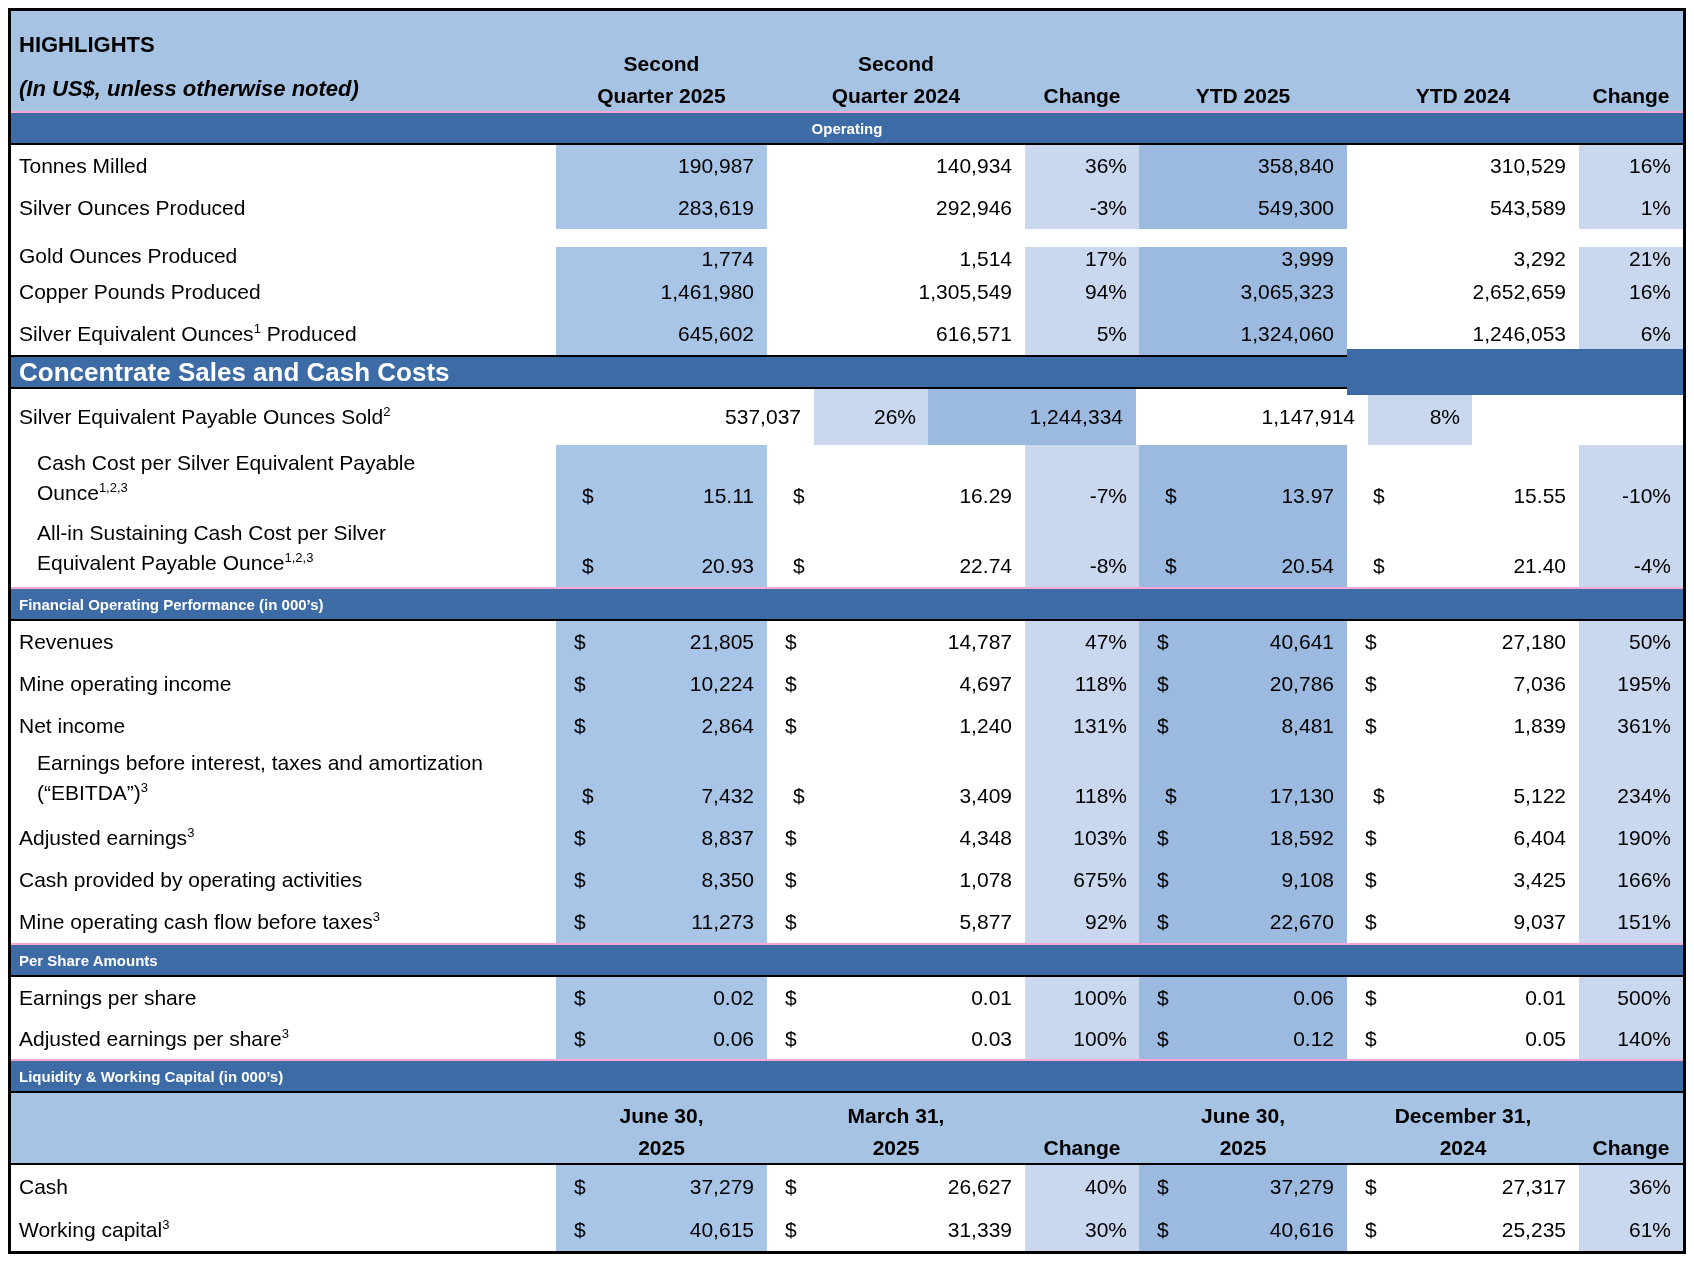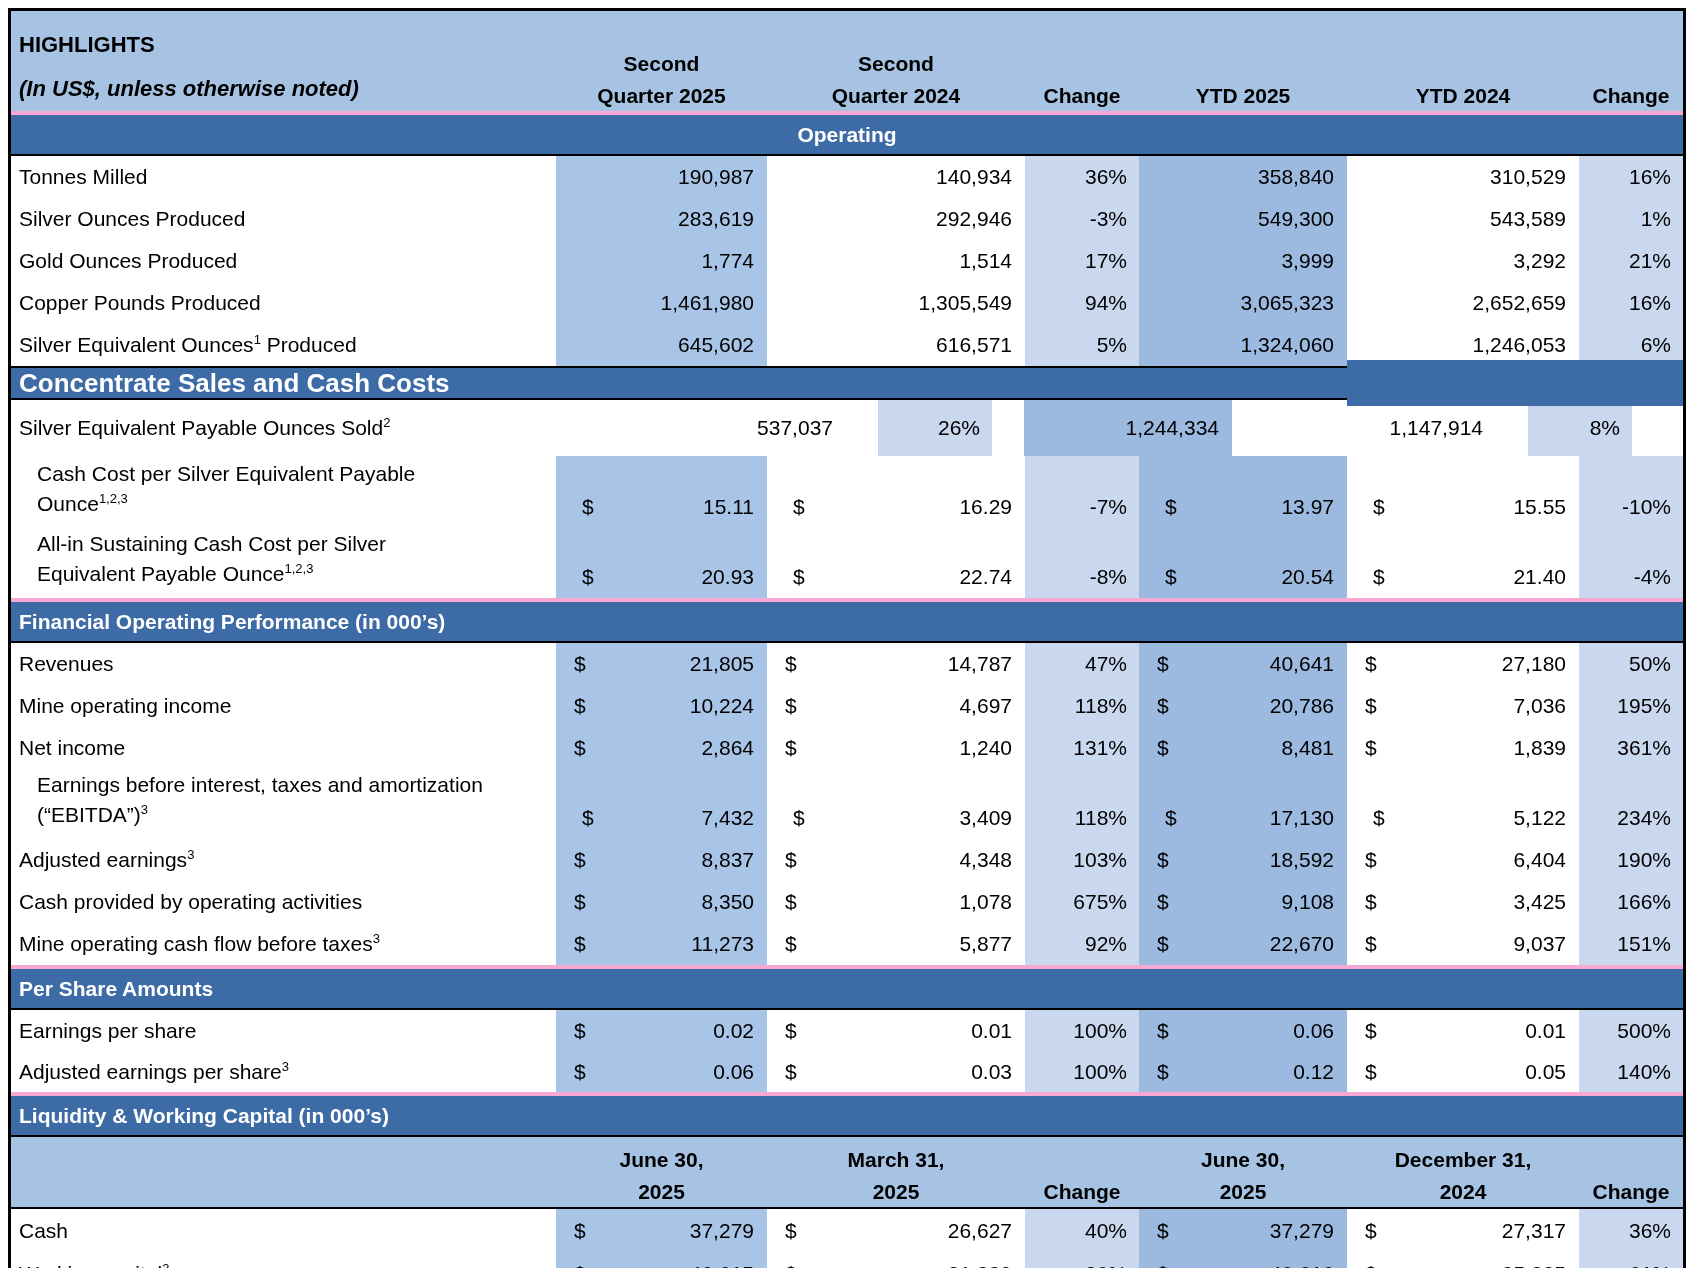--- a/index.html
+++ b/index.html
@@ -34,23 +34,23 @@
     display:flex;flex-direction:column;justify-content:flex-end;
     padding:0 0 6px 8px;font-size:22px;font-weight:bold;line-height:1.45;gap:12px;
   }
   .title-cell .ital{font-style:italic;}
   .col-head{
     display:flex;flex-direction:column;justify-content:flex-end;align-items:center;
     font-weight:bold;font-size:21px;line-height:1.5;text-align:center;
   }
   
   .bar{
-    height:45px;background:var(--bar-bg,#3C6BA6);
-    border-top:4px solid #f9a8d4;border-bottom:2px solid #000;
-    color:#fff;font-weight:bold;font-size:21px;
+    height:34px;background:var(--bar-bg,#3C6BA6);
+    border-top:2px solid #f9a8d4;border-bottom:2px solid #000;
+    color:#fff;font-weight:bold;font-size:15px;
     display:flex;align-items:center;box-sizing:border-box;
   }
   .bar.center{justify-content:center;}
   .bar.left{padding-left:8px;}
   .bar-wrap{display:flex;height:34px;position:relative;}
   .bar-left{
     box-sizing:border-box;width:79.9%;height:34px;
     background:var(--bar-bg,#3C6BA6);
     border-top:2px solid #000;border-bottom:2px solid #000;
     color:#fff;font-weight:bold;font-size:26px;
@@ -154,21 +154,21 @@
         <div class="cell numcell c3 shadeB">
           <div class="val">549,300</div>
         </div>
         <div class="cell numcell c4">
           <div class="val">543,589</div>
         </div>
         <div class="cell numcell c5 shadeC pctwrap pctcell">
           <div class="val">1%</div>
         </div>
       </div>
-      <div class="drow" style="height: 42px;">
+      <div class="drow" style="height: 42px; align-items: flex-end;">
         <div class="cell colL lblcell">
           <div class="lbl">Gold Ounces Produced</div>
         </div>
         <div class="cell numcell c0 shadeA">
           <div class="val">1,774</div>
         </div>
         <div class="cell numcell c1">
           <div class="val">1,514</div>
         </div>
         <div class="cell numcell c2 shadeC pctwrap pctcell">
@@ -227,21 +227,21 @@
           <div class="val">1,246,053</div>
         </div>
         <div class="cell numcell c5 shadeC pctwrap pctcell">
           <div class="val">6%</div>
         </div>
       </div>
       <div class="bar-wrap">
         <div class="bar-left">Concentrate Sales and Cash Costs</div>
         <div class="bar-right"></div>
       </div>
-      <div class="drow" style="height: 56px; gap: 32px;">
+      <div class="drow" style="height: 56px;">
         <div class="cell colL lblcell">
           <div class="lbl">Silver Equivalent Payable Ounces Sold<sup>2</sup></div>
         </div>
         <div class="cell numcell c1">
           <div class="val">537,037</div>
         </div>
         <div class="cell numcell c2 shadeC pctwrap pctcell">
           <div class="val">26%</div>
         </div>
         <div class="cell numcell c3 shadeB">

